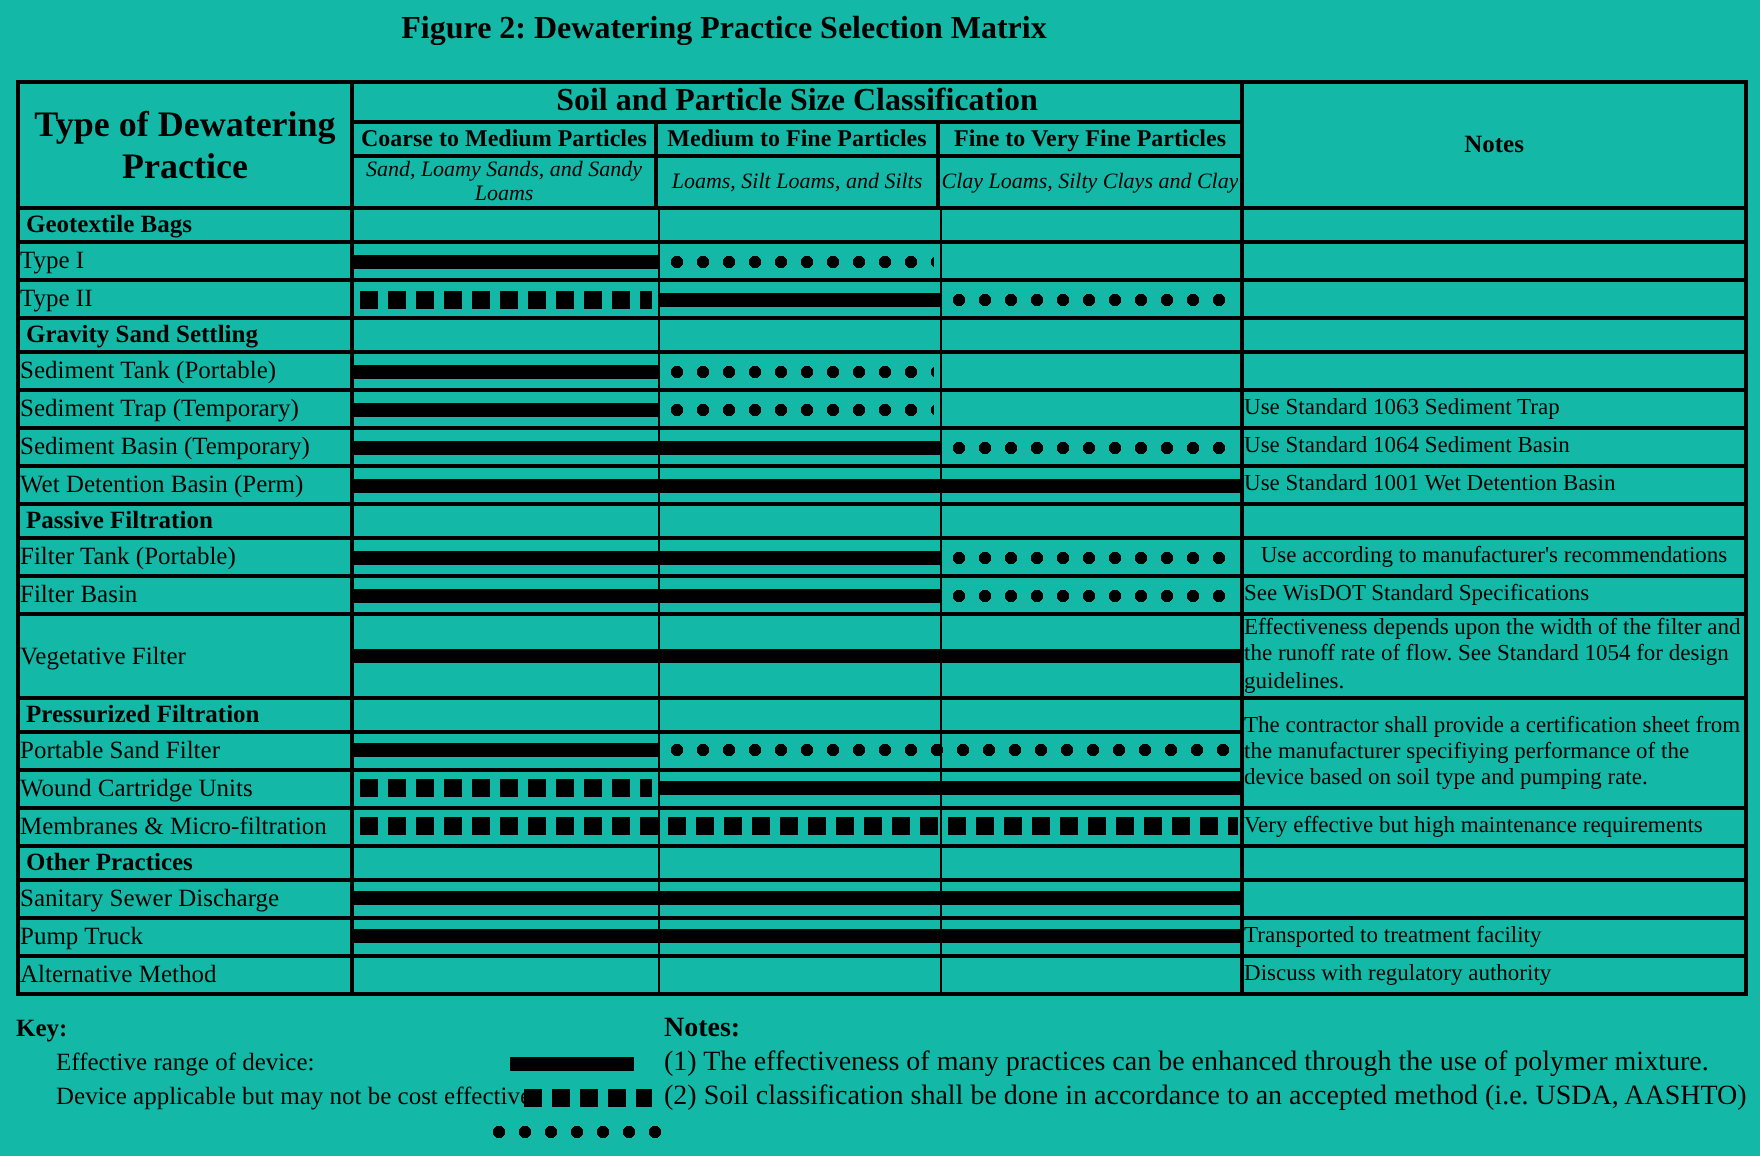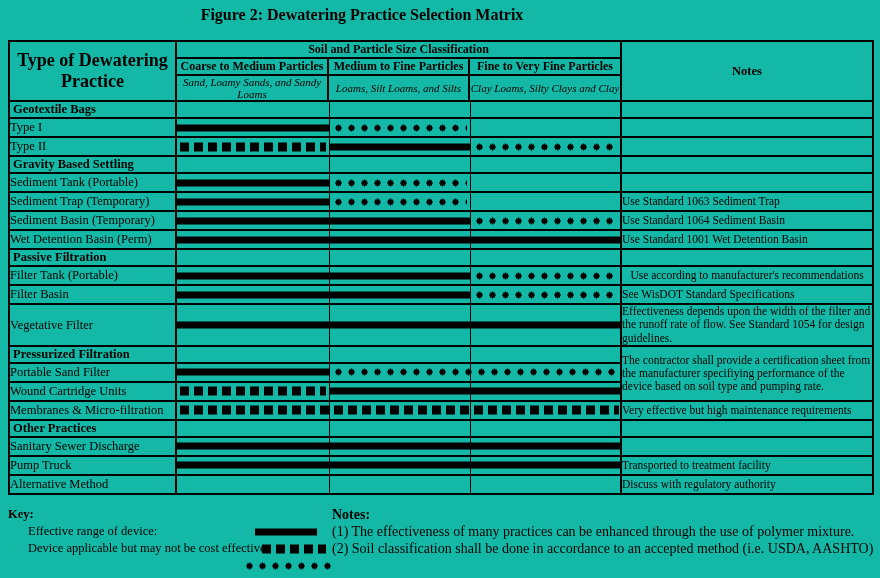--- a/index.html
+++ b/index.html
@@ -2,21 +2,21 @@
 <html><head>
 <meta charset="utf-8">
 <style>
   html,body{margin:0;padding:0;background:#ffffff;}
   body{width:880px;height:578px;font-family:"Liberation Serif",serif;color:#000;overflow:hidden;}
   .page{position:relative;width:880px;height:578px;background:#14b8a6;}
   .title{position:absolute;top:6px;left:0;width:724px;text-align:center;font-weight:bold;font-size:16px;}
 
   table.matrix{position:absolute;left:8px;top:40px;width:864px;border-collapse:collapse;table-layout:fixed;}
   table.matrix th, table.matrix td{border:2px solid #000;padding:0;overflow:hidden;}
-  th.group{font-size:12px;font-weight:bold;text-align:center;}
+  th.group{font-size:16px;font-weight:bold;text-align:center;}
   th.corner{font-size:18px;font-weight:bold;text-align:center;}
   th.noteh{font-size:12.5px;font-weight:bold;text-align:center;}
   th.colh{font-size:12px;font-weight:bold;text-align:center;border-top-width:1px;}
   th.subh{font-size:11px;font-weight:normal;font-style:italic;text-align:center;border-top-width:1px;line-height:1.1;padding:1px 2px;border-radius:10px;}
   .thin-l{border-left-width:1px !important;}
 
   tr.section{height:15px;}
   tr.practice{height:19px;}
   tr.tall{height:38px;}
   td.lbl{font-size:12.5px;vertical-align:middle;padding-left:16px;white-space:nowrap;}
@@ -93,21 +93,21 @@
           <td class="soil-td" colspan="3">
             <i class="vb" style="left: 152px;"></i>
             <i class="vb" style="left: 293px;"></i>
             <i class="mark squares" style="left: 3px; width: 146px;"></i>
             <i class="mark solid" style="left: 152px; width: 141px;"></i>
             <i class="mark dots" style="left: 296px; width: 146px;"></i>
           </td>
           <td class="note-td"></td>
         </tr>
         <tr class="section">
-          <td class="lbl">Gravity Based Settling</td>
+          <td class="lbl">Gravity Sand Settling</td>
           <td class="soil-td" colspan="3">
             <i class="vb" style="left: 152px;"></i>
             <i class="vb" style="left: 293px;"></i>
           </td>
           <td class="note-td"></td>
         </tr>
         <tr class="practice">
           <td class="lbl">Sediment Tank (Portable)</td>
           <td class="soil-td" colspan="3">
             <i class="vb" style="left: 152px;"></i>

